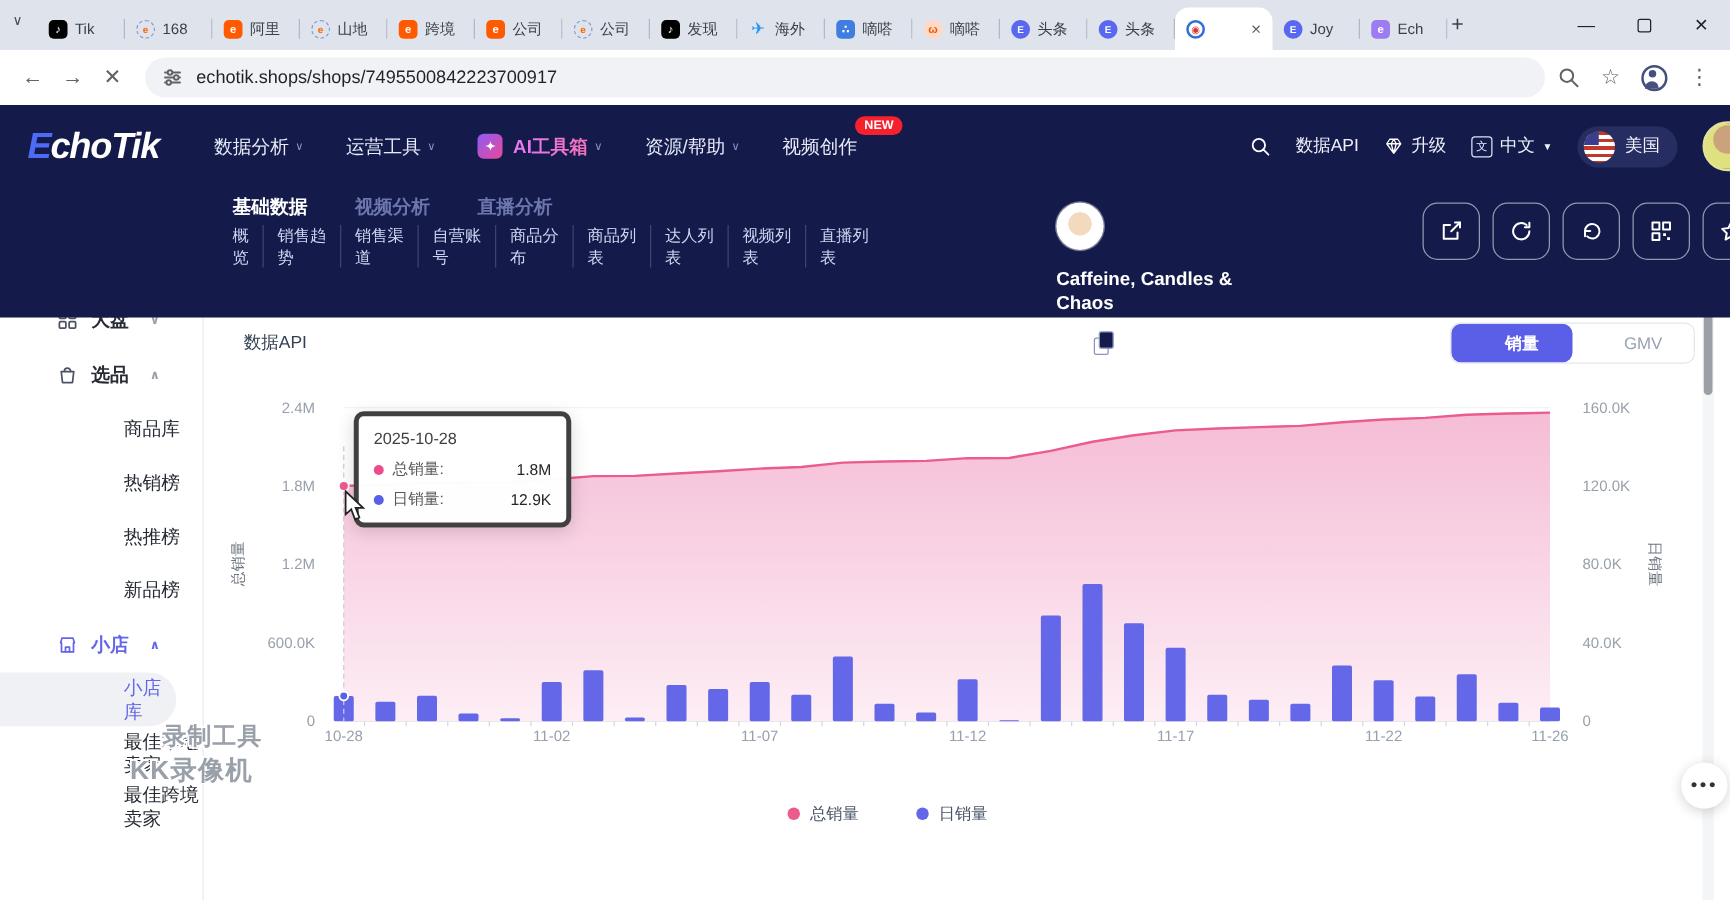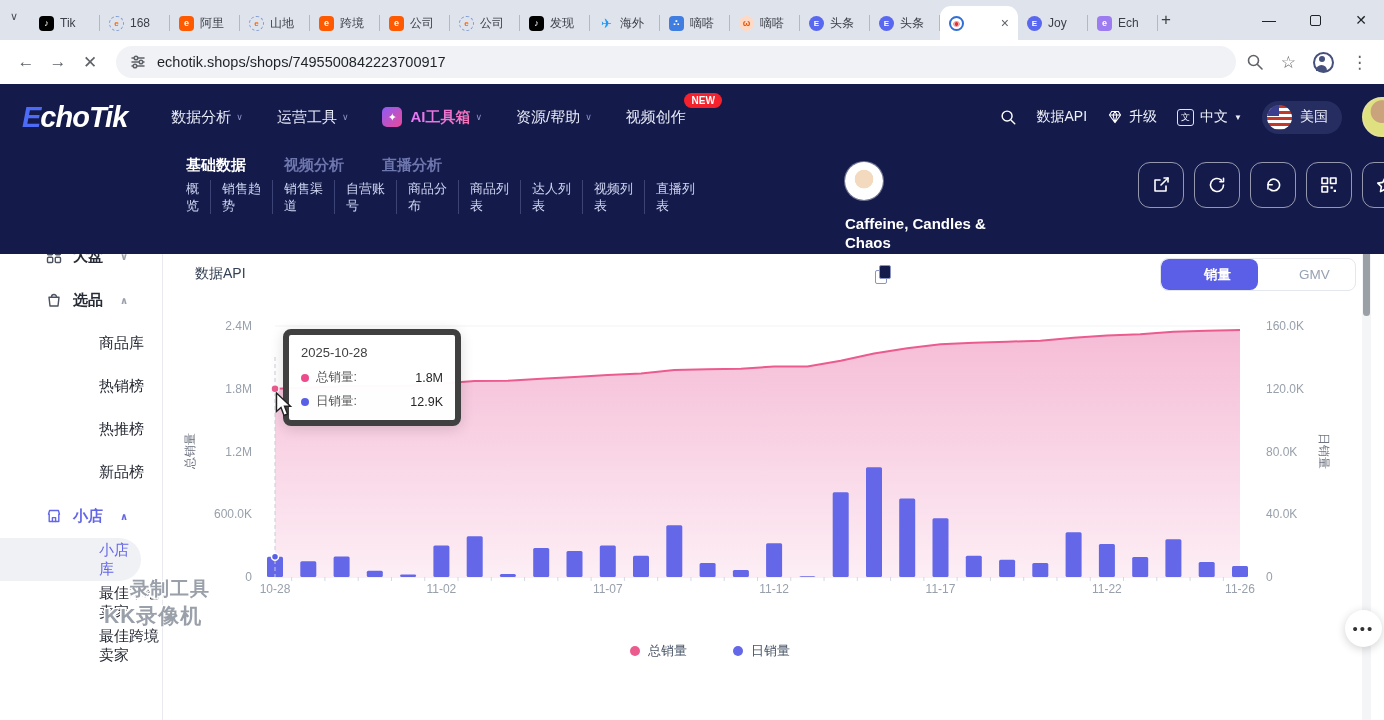--- a/index.html
+++ b/index.html
@@ -110,21 +110,21 @@
           overflow:hidden;background:#fff;}
   .tg{width:81px;height:31px;display:flex;align-items:center;justify-content:center;font-size:13.5px;color:#98a2b3;padding-left:16px;}
   .tg.active{background:#5b5fe8;color:#fff;border-radius:8px;font-weight:600;}
   .chart-wrap{position:absolute;left:17px;top:83px;width:1160px;height:300px;}
   .chart-wrap text{font-size:12px;fill:#98a0ab;}
   .chart-wrap .axt{fill:#6e7480;}
   .legend{position:absolute;left:17px;top:420px;width:1060px;display:flex;justify-content:center;gap:46px;}
   .lg-item{display:flex;align-items:center;gap:8px;font-size:13px;color:#475467;}
   .lg-dot{width:10px;height:10px;border-radius:50%;}
   .tooltip{position:absolute;left:120px;top:107px;width:142px;background:rgba(255,255,255,.97);
-           border:6px solid #404040;border-radius:8px;box-shadow:0 3px 14px rgba(0,0,0,.14);
+           border:4px solid #404040;border-radius:8px;box-shadow:0 3px 14px rgba(0,0,0,.14);
            padding:10px 12px;z-index:6;}
   .tt-date{font-size:13px;color:#404040;margin-bottom:9px;}
   .tt-row{display:flex;align-items:center;gap:7px;margin-top:7px;font-size:12.5px;}
   .tt-dot{width:8px;height:8px;border-radius:50%;flex:none;}
   .tt-label{color:#595959;}
   .tt-val{margin-left:auto;color:#262626;}
   .cursor{position:absolute;left:112px;top:170px;z-index:7;}
   
   .vscroll{position:absolute;left:1362px;top:222px;bottom:0;width:9px;background:#f4f5f7;z-index:8;}
   .vthumb{position:absolute;left:1px;top:26px;width:7px;height:68px;background:#9aa0a6;border-radius:4px;}

